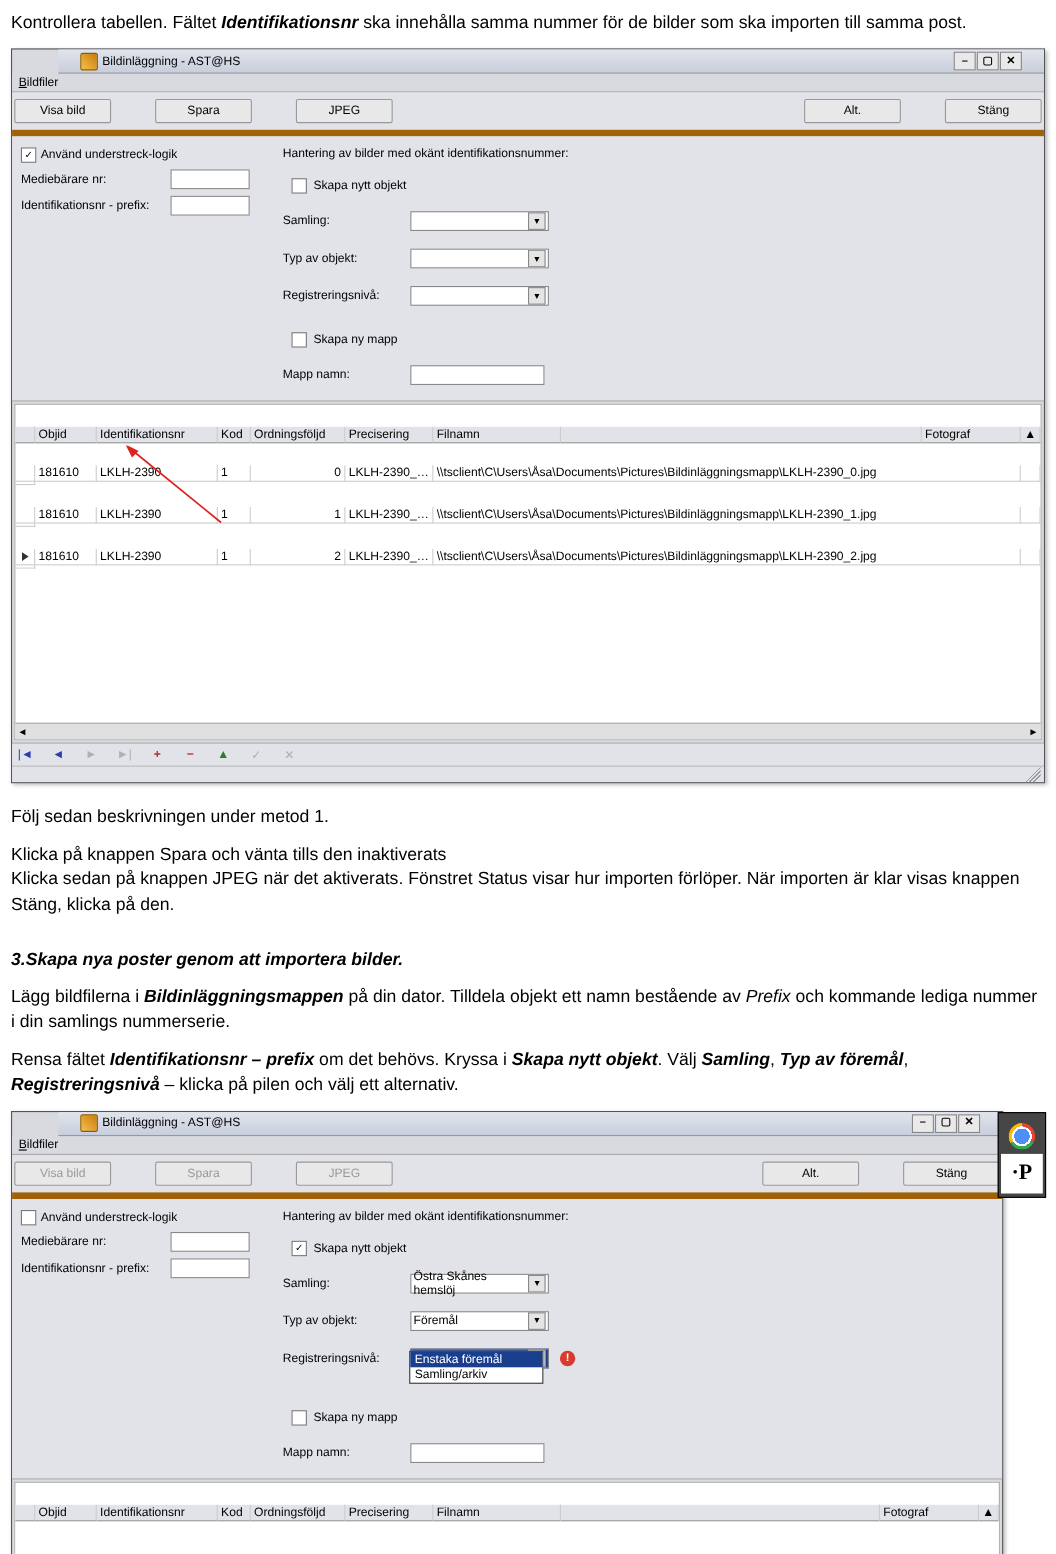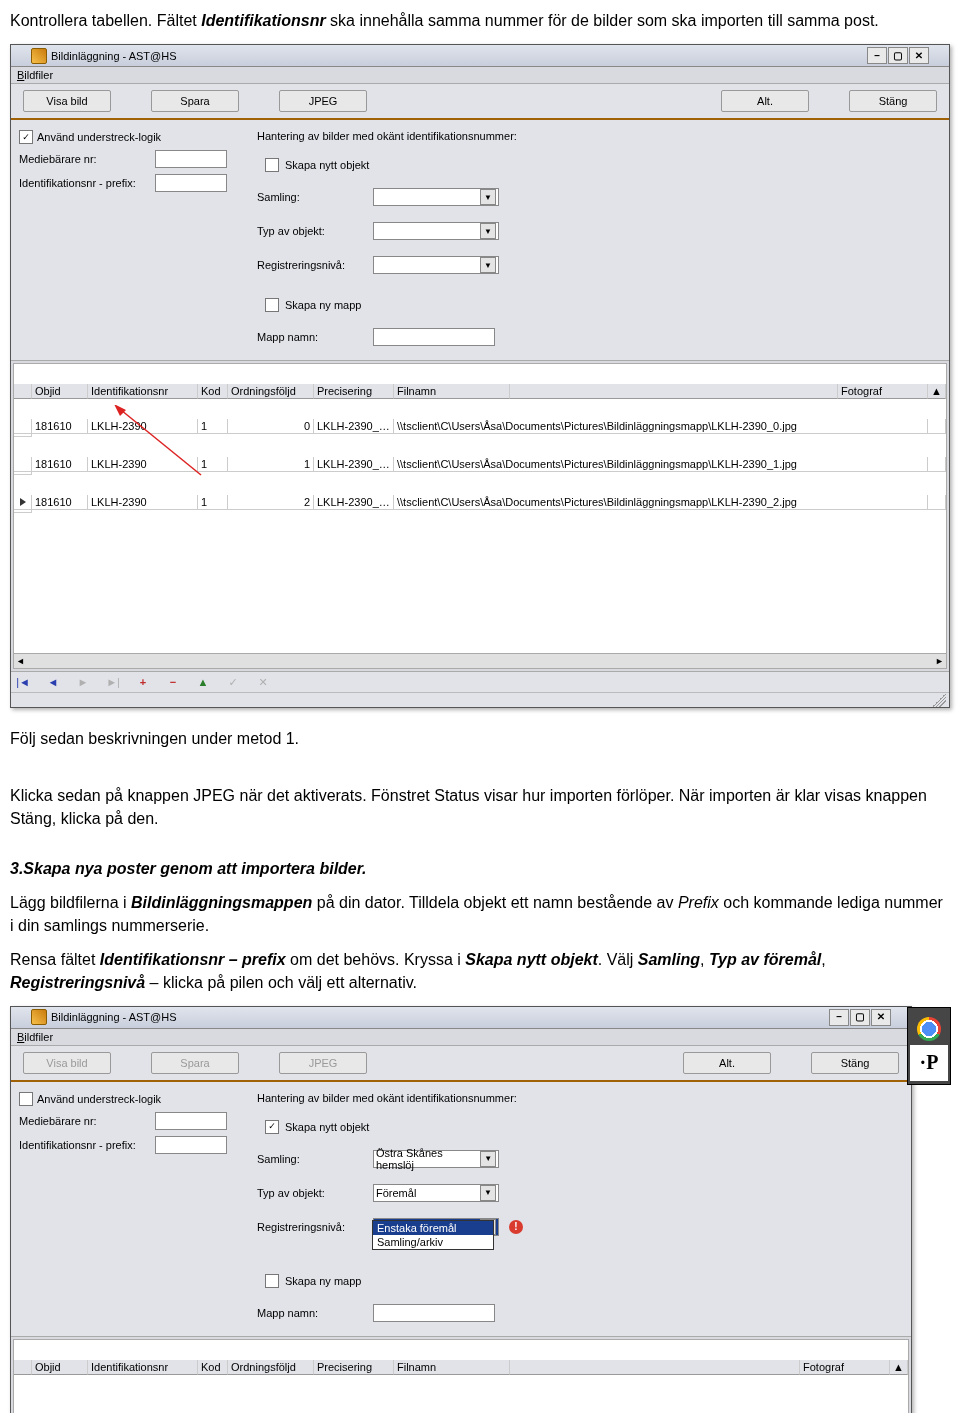--- a/index.html
+++ b/index.html
@@ -27,20 +27,21 @@
     font-size: 11px;
     color: #000;
   }
   .titlebar {
     background: linear-gradient(to bottom, #e0e4ec 0%, #c8cedc 100%);
     display: flex;
     align-items: center;
     justify-content: space-between;
     padding: 2px 20px;
     border-bottom: 1px solid #888;
+    margin-left: 42px;
   }
   .titlebar .left {
     display: flex;
     align-items: center;
     gap: 4px;
   }
   .app-icon {
     width: 14px;
     height: 14px;
     background: linear-gradient(45deg,#f7c04a,#c97b0c);
@@ -57,23 +58,23 @@
     font-size: 10px;
     line-height:1;
     font-weight:bold;
   }
   .menubar {
     padding: 2px 6px;
     border-bottom: 1px solid #aaa;
     background: #d8dae0;
   }
   .toolbar {
-    padding: 6px 12px;
+    padding: 6px 2px;
     background: #e1e3e8;
-    border-bottom: 2px solid #a16207;
+    border-bottom: 6px solid #a16207;
     display:flex;
     align-items:center;
     gap: 40px;
   }
   .toolbar .tb-left { display:flex; gap:40px; }
   .toolbar .tb-right { margin-left:auto; display:flex; gap:40px; }
   .btn {
     min-width: 70px;
     height: 20px;
     background: #e8e8e8;
@@ -439,21 +440,21 @@
     <span class="nav-btn gray">✓</span>
     <span class="nav-btn gray">✕</span>
   </div>
   <div class="resize-grip">
     <span class="grip"></span>
   </div>
 </div>
 
 <div class="doc-text">Följ sedan beskrivningen under metod 1.</div>
 <div class="doc-text">
-  <br>
+  <span>Klicka på knappen Spara och vänta tills den inaktiverats</span><br>
   <span>Klicka sedan på knappen JPEG när det aktiverats. Fönstret Status visar hur importen förlöper. När importen är klar visas knappen Stäng, klicka på den.</span>
 </div>
 
 <div class="doc-text bold-italic" style="margin-top:28px;">3.Skapa nya poster genom att importera bilder.</div>
 
 <div class="doc-text">
   <span>Lägg bildfilerna i </span><span class="bold-italic">Bildinläggningsmappen</span><span> på din dator. Tilldela objekt ett namn bestående av </span><span class="italic">Prefix</span><span> och kommande lediga nummer i din samlings nummerserie.</span>
 </div>
 <div class="doc-text">
   <span>Rensa fältet </span><span class="bold-italic">Identifikationsnr – prefix</span><span> om det behövs. Kryssa i </span><span class="bold-italic">Skapa nytt objekt</span><span>. Välj </span><span class="bold-italic">Samling</span><span>, </span><span class="bold-italic">Typ av föremål</span><span>, </span><span class="bold-italic">Registreringsnivå</span><span> – klicka på pilen och välj ett alternativ.</span>

